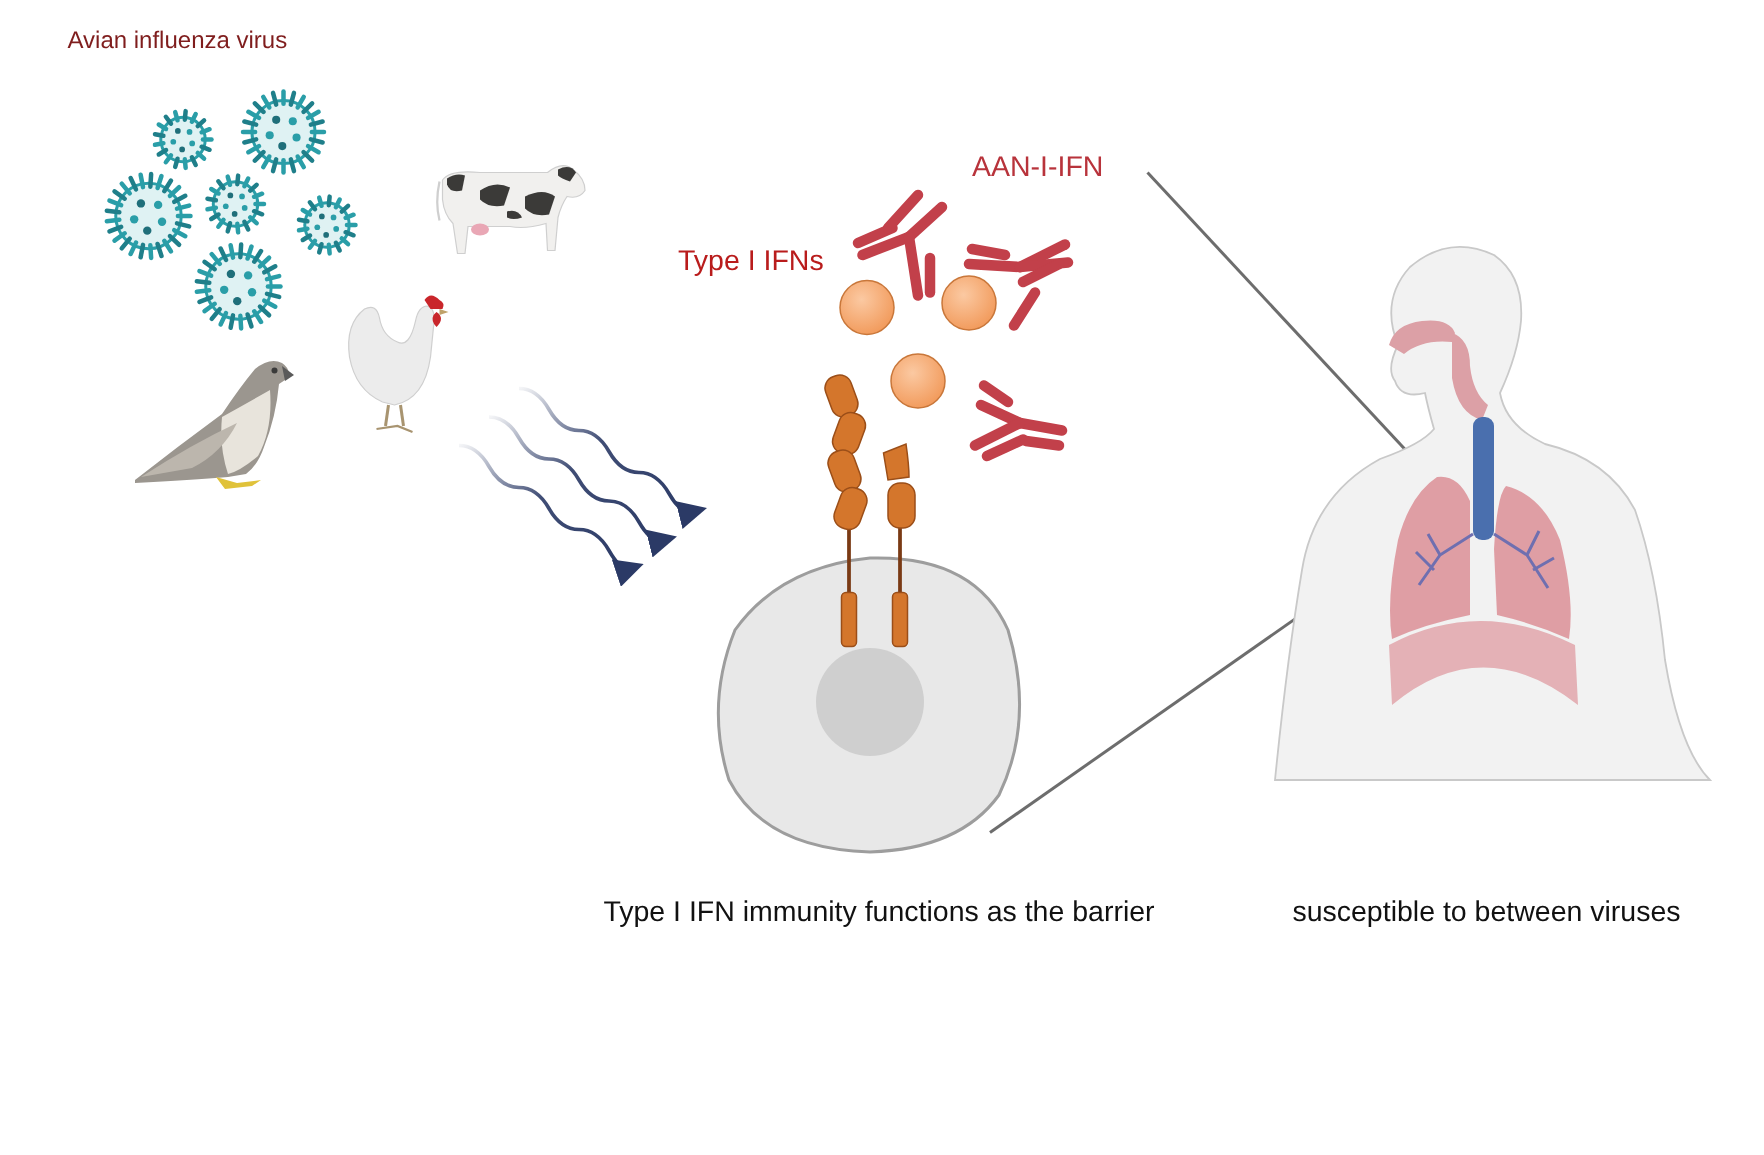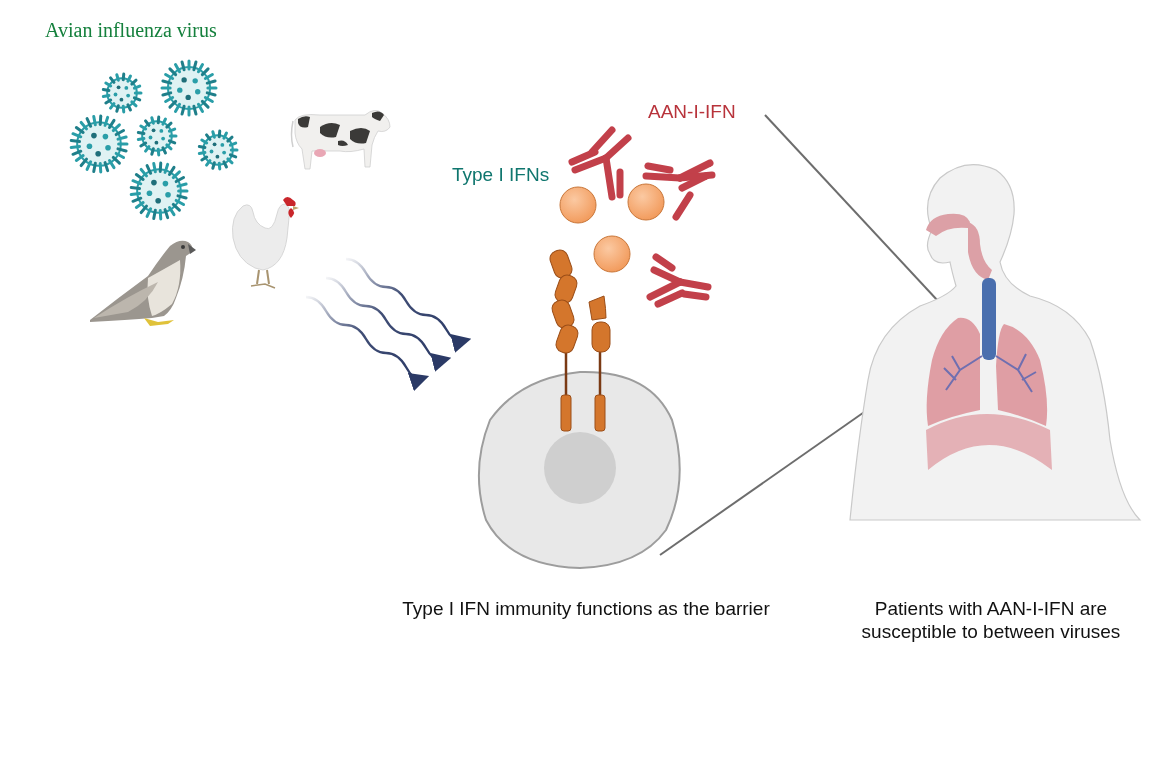--- a/index.html
+++ b/index.html
@@ -1,19 +1,19 @@
 <!DOCTYPE html>
 <html><head>
 <meta charset="utf-8">
 <style>
   html, body { margin:0; padding:0; background:#ffffff; }
   body { width:1176px; height:770px; position:relative; overflow:hidden; font-family:"Liberation Sans", sans-serif; }
   .label { position:absolute; white-space:nowrap; }
-  #virus-title { left:45px; top:19px; font-size:20px; color:#15803d;font-family:Liberation Serif, serif; }
-  #ifn-label { left:452px; top:164px; font-size:19px; color:#0f766e; }
+  #virus-title { left:45px; top:19px; font-size:16px; color:#7f1d1d; }
+  #ifn-label { left:452px; top:164px; font-size:19px; color:#b91c1c; }
   #aan-label { left:648px; top:101px; font-size:19px; color:#b8333b; }
   .caption { position:absolute; text-align:center; font-size:19px; line-height:23px; color:#111; }
   #caption-left { left:351px; top:597px; width:470px; }
   #caption-right { left:826px; top:597px; width:330px; }
   svg#art { position:absolute; left:0; top:0; }
 </style>
 </head>
 <body>
 
 <svg id="art" width="1176" height="770" viewBox="0 0 1176 770">
@@ -319,15 +319,14 @@
 </svg>
 
 <div class="label" id="virus-title">Avian influenza virus</div>
 <div class="label" id="ifn-label">Type I IFNs</div>
 <div class="label" id="aan-label">AAN-I-IFN</div>
 
 <div class="caption" id="caption-left">
   <div>Type I IFN immunity functions as the barrier</div>
 </div>
 <div class="caption" id="caption-right">
-  <div>Patients with AAN-I-IFN are</div>
   <div>susceptible to between viruses</div>
 </div>
 
 </body></html>

